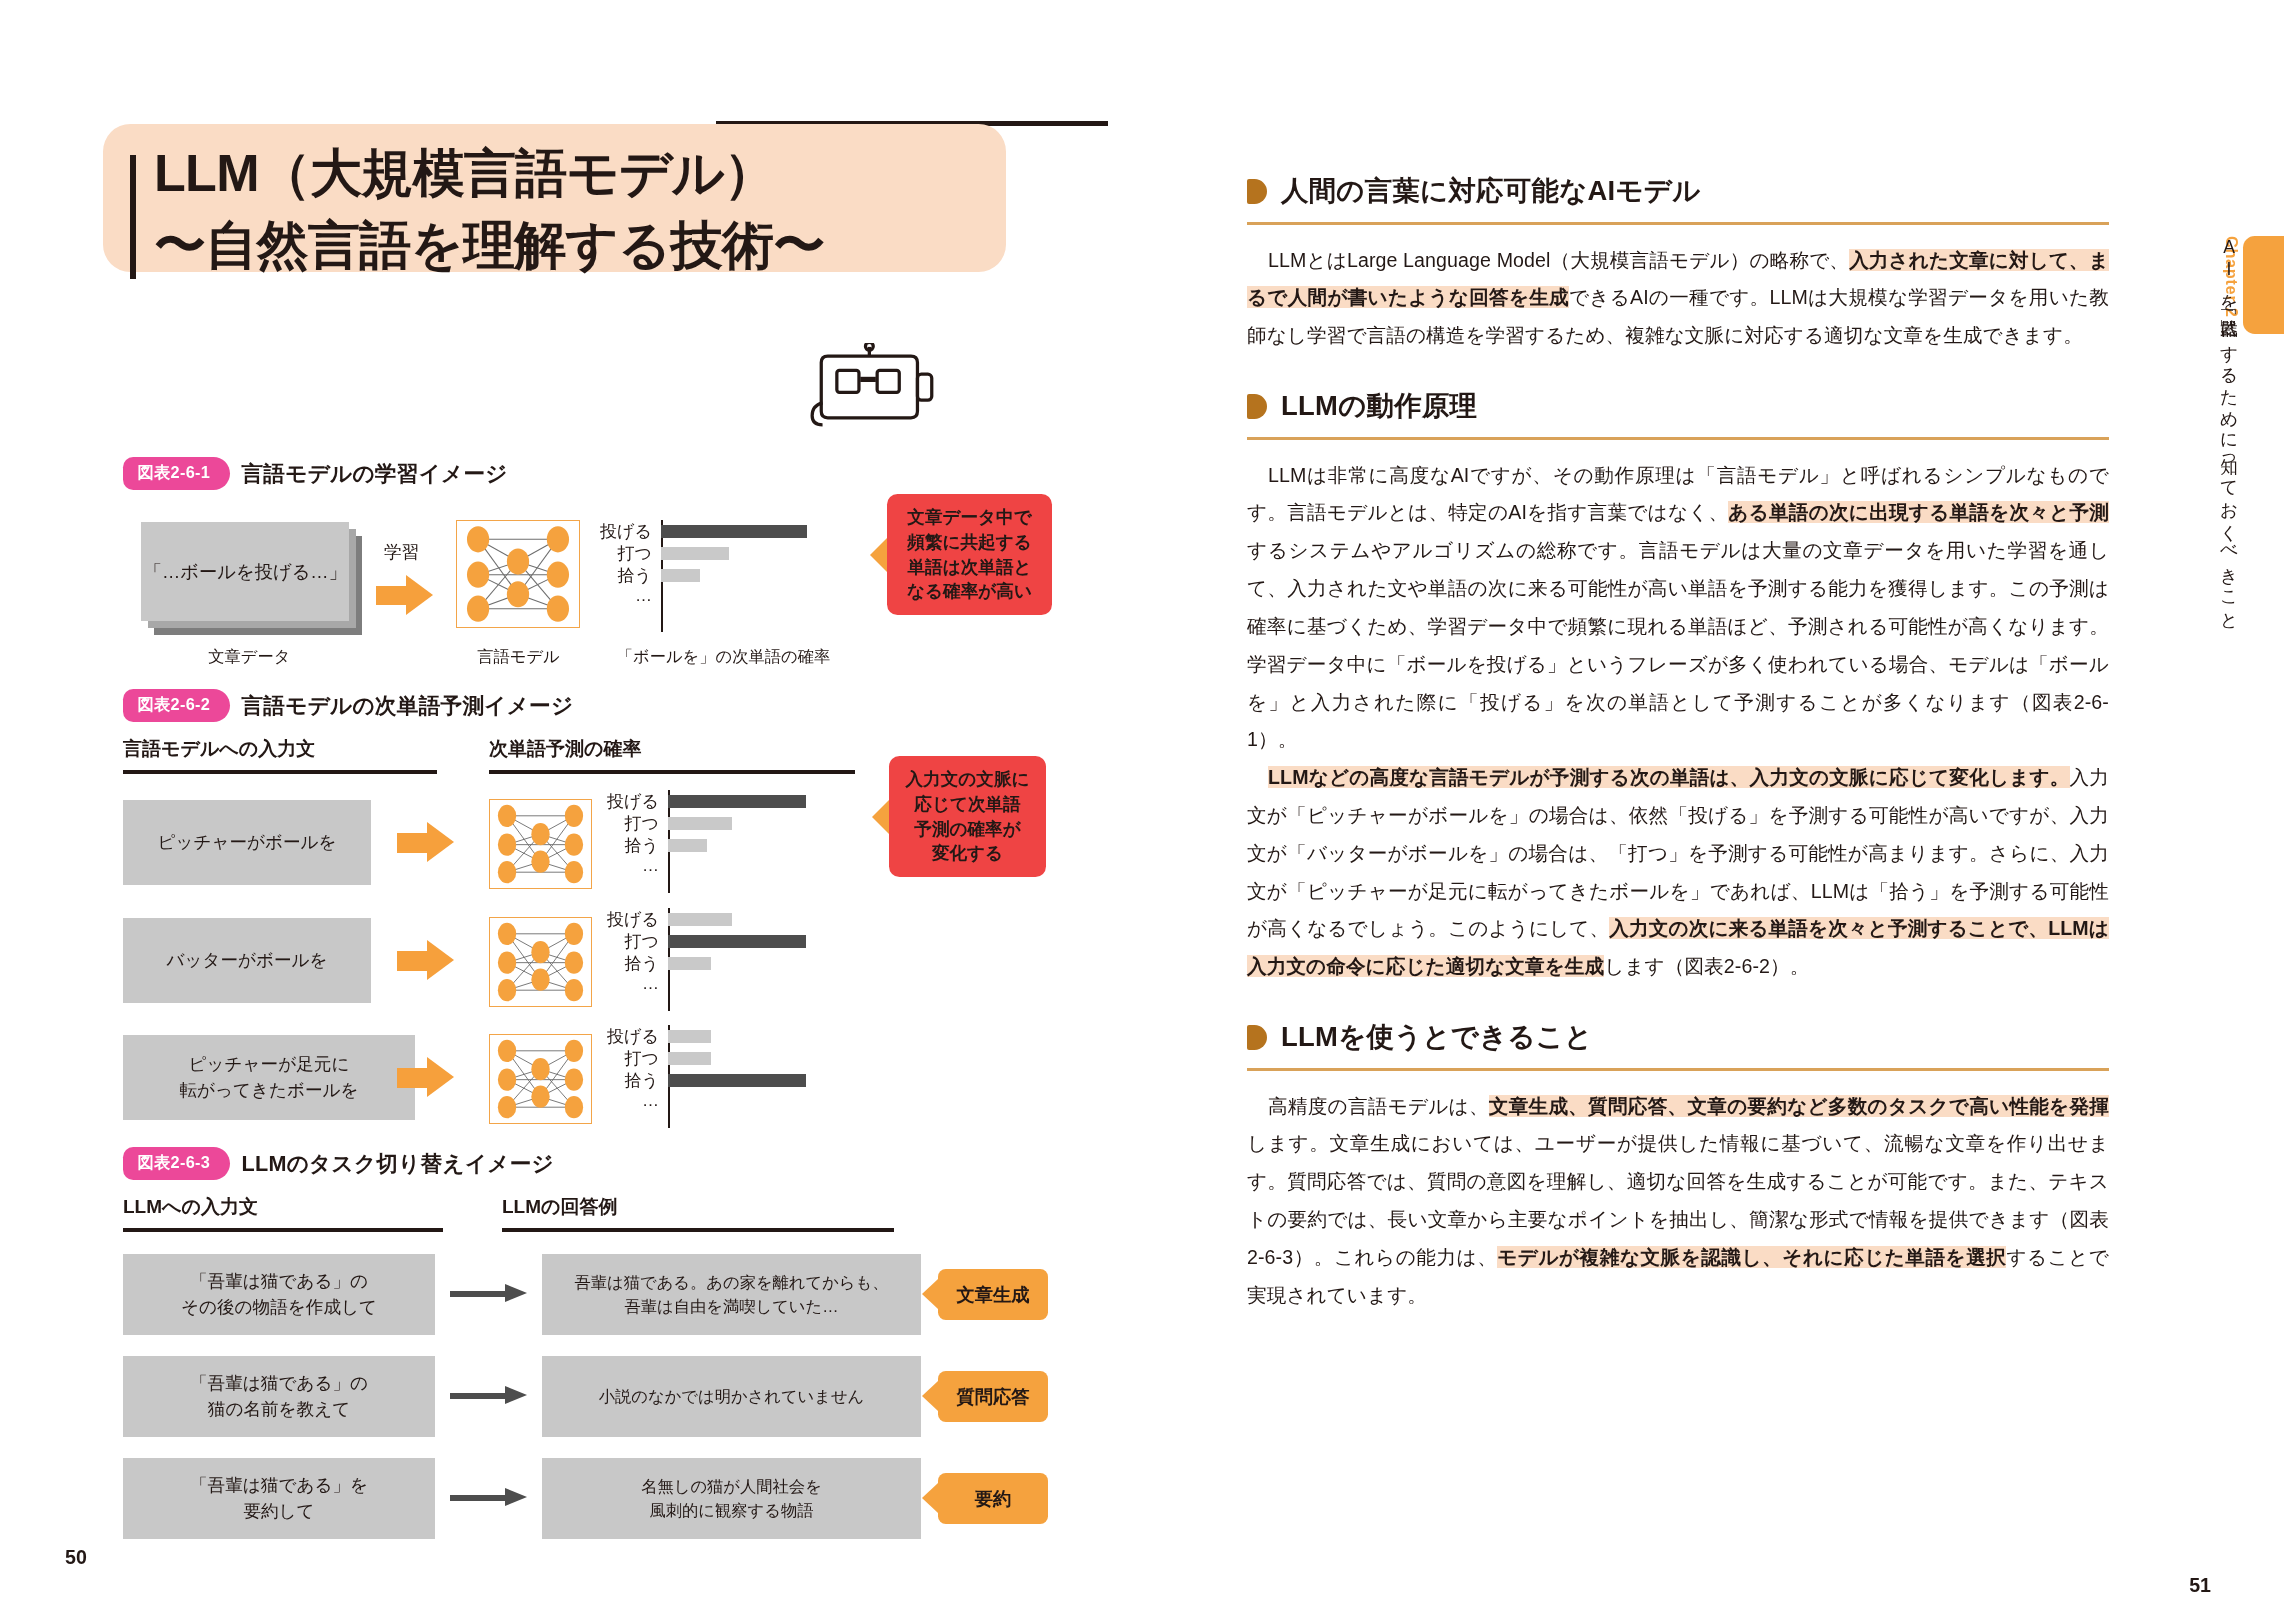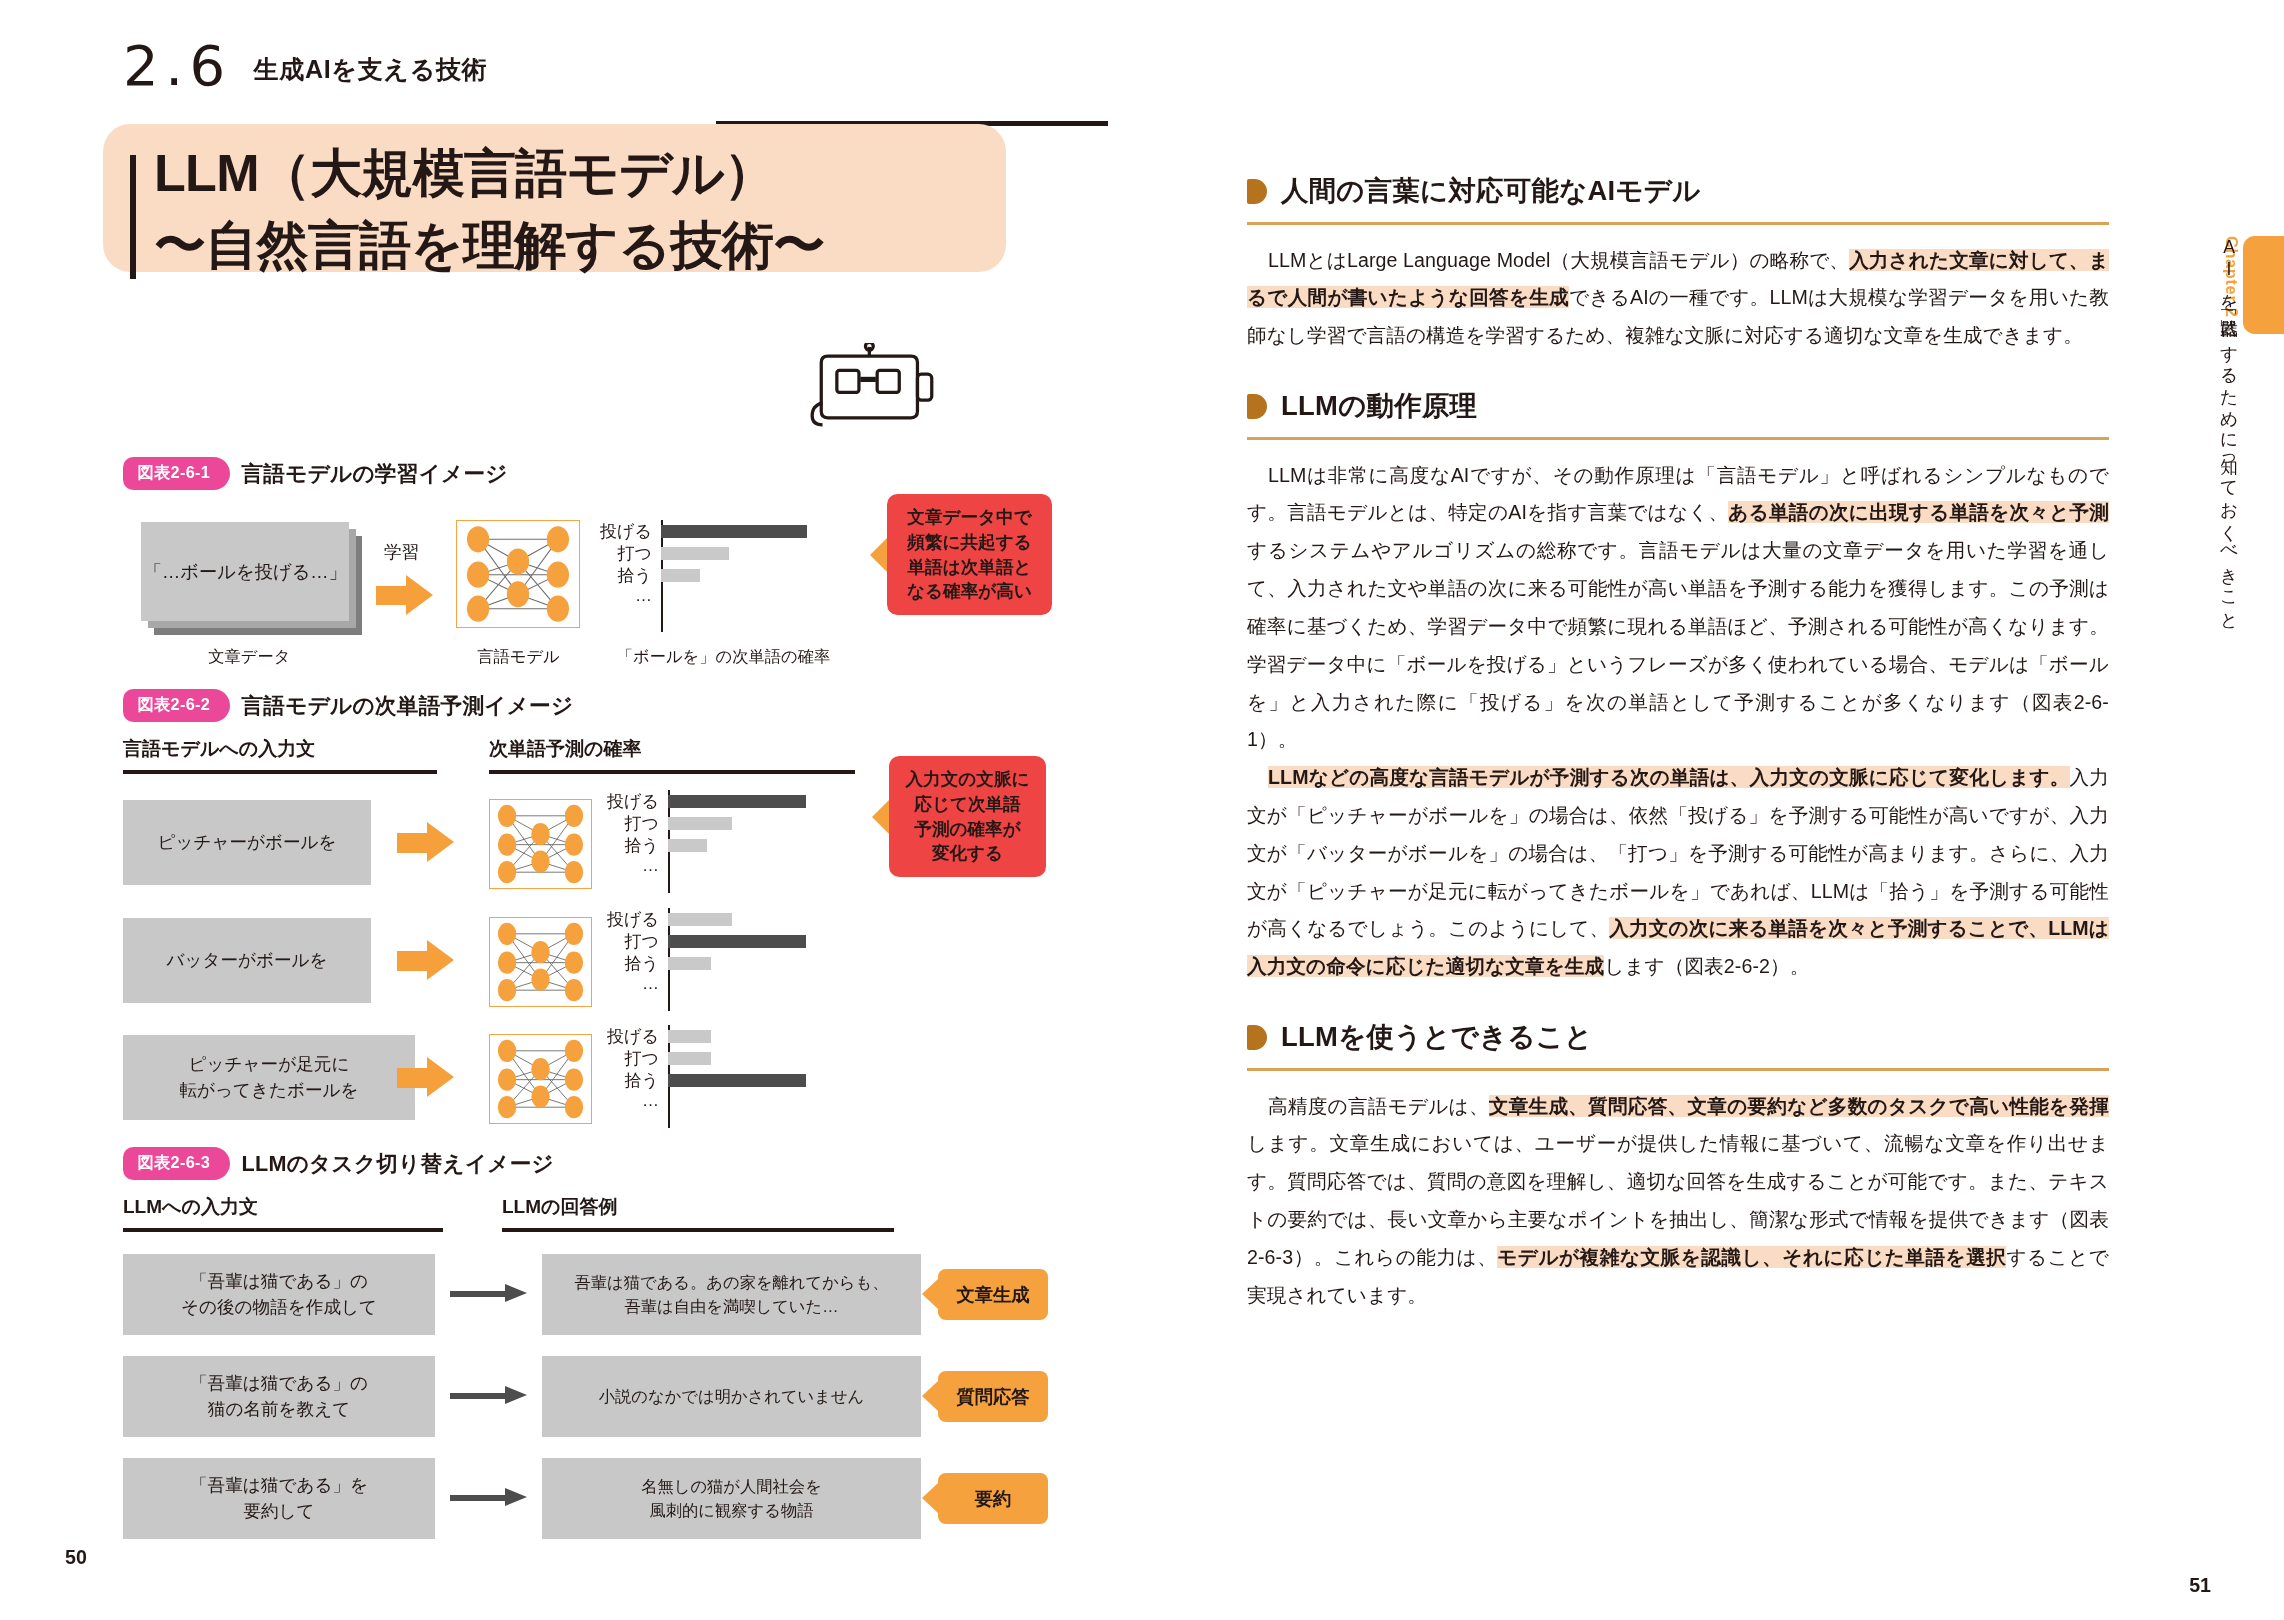--- a/index.html
+++ b/index.html
@@ -163,24 +163,20 @@
   .folio-l { position: absolute; left: 65px; bottom: 51px; font-size: 19.6px; color: #231815; font-weight: 700; }
   .folio-r { position: absolute; right: 73px; bottom: 51px; font-size: 19.6px; color: #231815; font-weight: 700; }
 </style>
 </head>
 <body>
 
 <div class="spread">
 
   <div class="page-left">
 
-    <div class="sec-row">
-      <div class="sec-num">2.6</div>
-      <div class="sec-name">生成AIを支える技術</div>
-    </div>
 
     <div class="title-rule"></div>
 
     <div class="title-box">
       <div class="title-bar"></div>
       <div class="title-txt">
         <div class="title-l1">LLM（大規模言語モデル）</div>
         <div class="title-l2">〜自然言語を理解する技術〜</div>
       </div>
     </div>

